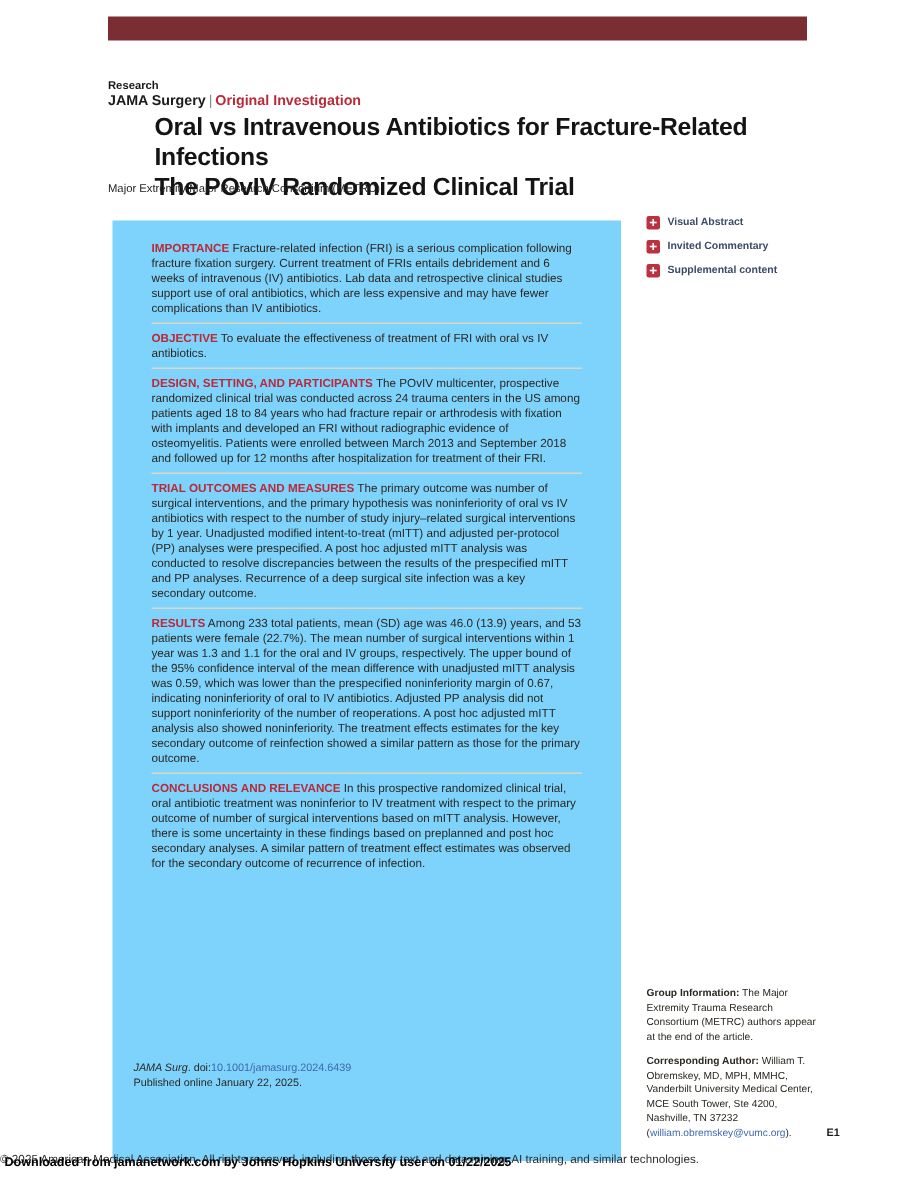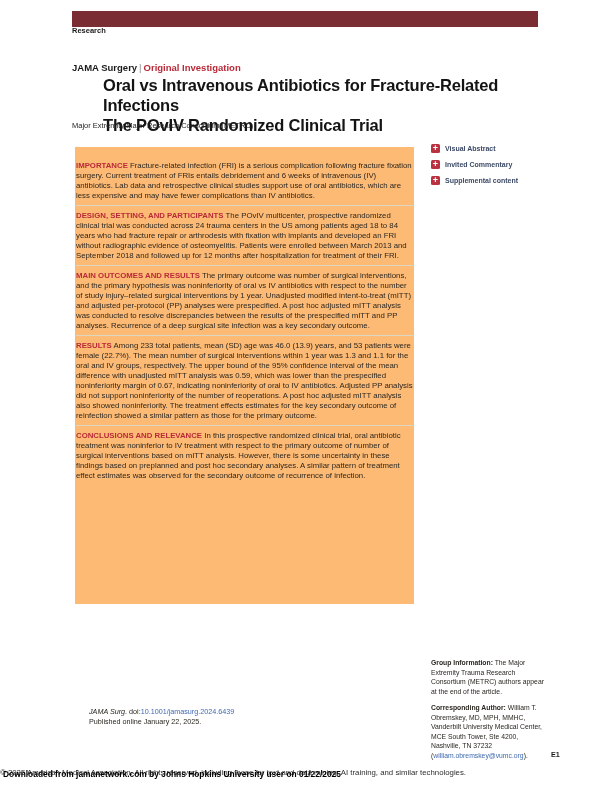--- a/index.html
+++ b/index.html
@@ -1,31 +1,31 @@
 <!DOCTYPE html>
 <html><head>
 <meta charset="utf-8">
 <style>
   html,body{margin:0;padding:0;background:#ffffff;}
   .page{position:relative;width:612px;height:792px;background:#ffffff;overflow:hidden;
         font-family:"Liberation Sans", sans-serif;color:#2b2721;}
 
   .top-bar{position:absolute;left:72px;top:11px;width:466px;height:16px;background:#7b2d34;}
-  .research{position:absolute;left:72px;top:26px;font-size:7.5px;font-weight:700;color:#1a1a1a;}
+  .research{position:absolute;left:72px;top:52px;font-size:7.5px;font-weight:700;color:#1a1a1a;}
 
   .kicker{position:absolute;left:72px;top:62px;font-size:9.5px;font-weight:700;color:#1a1a1a;}
   .kicker .pipe{color:#8a8a8a;font-weight:400;padding:0 2px;}
   .kicker .atype{color:#b82a38;}
 
   .title{position:absolute;left:71px;top:75px;width:470px;font-size:16.5px;font-weight:700;
          letter-spacing:-0.2px;color:#141414;line-height:20px;margin-left:32px;}
   .byline{position:absolute;left:72px;top:121px;font-size:7.5px;color:#222222;}
 
-  .abstract-box{position:absolute;left:75px;top:147px;width:339px;height:457px;
-                background:#fdba74;box-sizing:border-box;padding:9px 1px;}
+  .abstract-box{position:absolute;left:75px;top:147px;width:339px;height:627px;
+                background:#7dd3fc;box-sizing:border-box;padding:9px 26px;}
   .sec{font-size:7.8px;line-height:10px;color:#2b2721;padding:4.5px 0;}
   .sec + .sec{border-top:1px solid #dcd7c3;}
   .sec-label{font-weight:700;color:#b82a38;}
   .link{color:#3f69ae;text-decoration:none;cursor:pointer;}
 
   .citation{position:absolute;left:14px;top:560px;font-size:7.2px;line-height:10px;color:#2b2721;}
   .citation i{}
 
   .sidebar-links{position:absolute;left:431px;top:144px;}
   .sb-row{display:flex;align-items:center;margin-bottom:7px;cursor:pointer;}
@@ -59,25 +59,29 @@
   </div>
   <div class="byline">Major Extremity Major Research Consortium (METRC)</div>
 
   <div class="abstract-box">
 
     <div class="sec">
       <span class="sec-label">IMPORTANCE</span>
       <span>Fracture-related infection (FRI) is a serious complication following fracture fixation surgery. Current treatment of FRIs entails debridement and 6 weeks of intravenous (IV) antibiotics. Lab data and retrospective clinical studies support use of oral antibiotics, which are less expensive and may have fewer complications than IV antibiotics.</span>
     </div>
     <div class="sec">
+      <span class="sec-label">OBJECTIVE</span>
+      <span>To evaluate the effectiveness of treatment of FRI with oral vs IV antibiotics.</span>
+    </div>
+    <div class="sec">
       <span class="sec-label">DESIGN, SETTING, AND PARTICIPANTS</span>
       <span>The POvIV multicenter, prospective randomized clinical trial was conducted across 24 trauma centers in the US among patients aged 18 to 84 years who had fracture repair or arthrodesis with fixation with implants and developed an FRI without radiographic evidence of osteomyelitis. Patients were enrolled between March 2013 and September 2018 and followed up for 12 months after hospitalization for treatment of their FRI.</span>
     </div>
     <div class="sec">
-      <span class="sec-label">MAIN OUTCOMES AND RESULTS</span>
+      <span class="sec-label">TRIAL OUTCOMES AND MEASURES</span>
       <span>The primary outcome was number of surgical interventions, and the primary hypothesis was noninferiority of oral vs IV antibiotics with respect to the number of study injury–related surgical interventions by 1 year. Unadjusted modified intent-to-treat (mITT) and adjusted per-protocol (PP) analyses were prespecified. A post hoc adjusted mITT analysis was conducted to resolve discrepancies between the results of the prespecified mITT and PP analyses. Recurrence of a deep surgical site infection was a key secondary outcome.</span>
     </div>
     <div class="sec">
       <span class="sec-label">RESULTS</span>
       <span>Among 233 total patients, mean (SD) age was 46.0 (13.9) years, and 53 patients were female (22.7%). The mean number of surgical interventions within 1 year was 1.3 and 1.1 for the oral and IV groups, respectively. The upper bound of the 95% confidence interval of the mean difference with unadjusted mITT analysis was 0.59, which was lower than the prespecified noninferiority margin of 0.67, indicating noninferiority of oral to IV antibiotics. Adjusted PP analysis did not support noninferiority of the number of reoperations. A post hoc adjusted mITT analysis also showed noninferiority. The treatment effects estimates for the key secondary outcome of reinfection showed a similar pattern as those for the primary outcome.</span>
     </div>
     <div class="sec">
       <span class="sec-label">CONCLUSIONS AND RELEVANCE</span>
       <span>In this prospective randomized clinical trial, oral antibiotic treatment was noninferior to IV treatment with respect to the primary outcome of number of surgical interventions based on mITT analysis. However, there is some uncertainty in these findings based on preplanned and post hoc secondary analyses. A similar pattern of treatment effect estimates was observed for the secondary outcome of recurrence of infection.</span>
     </div>

